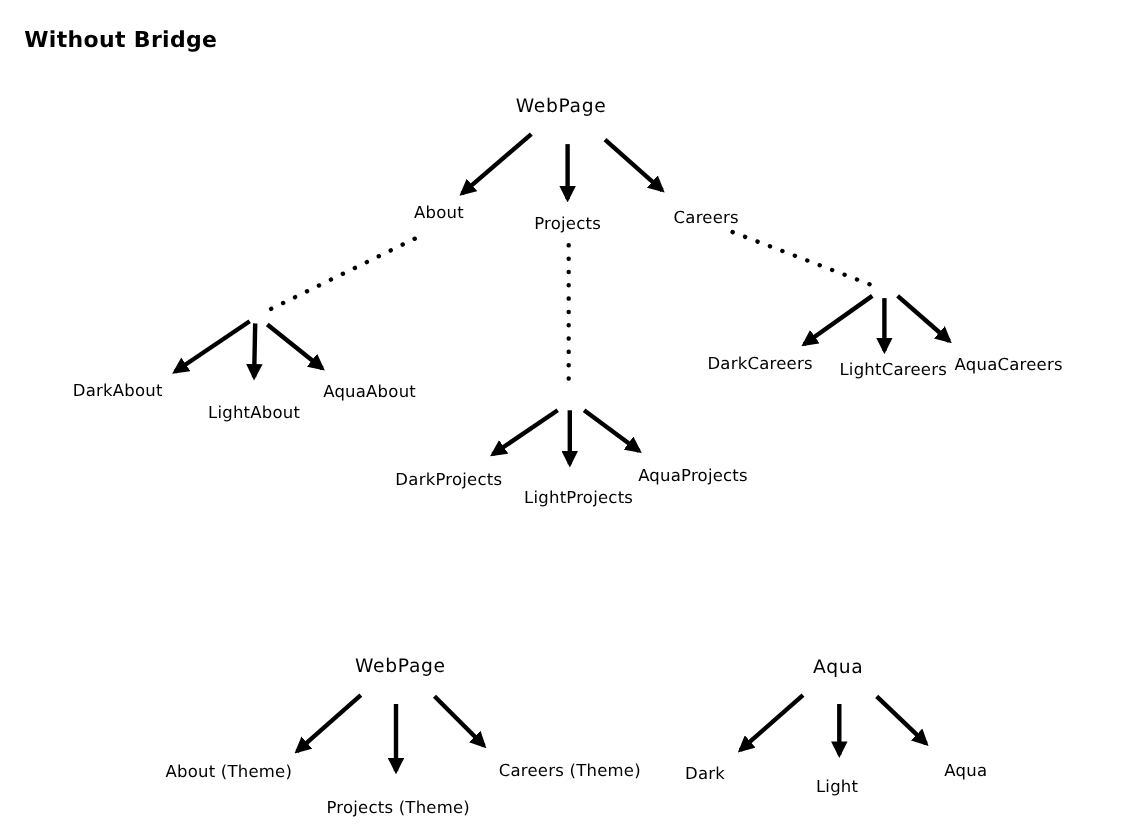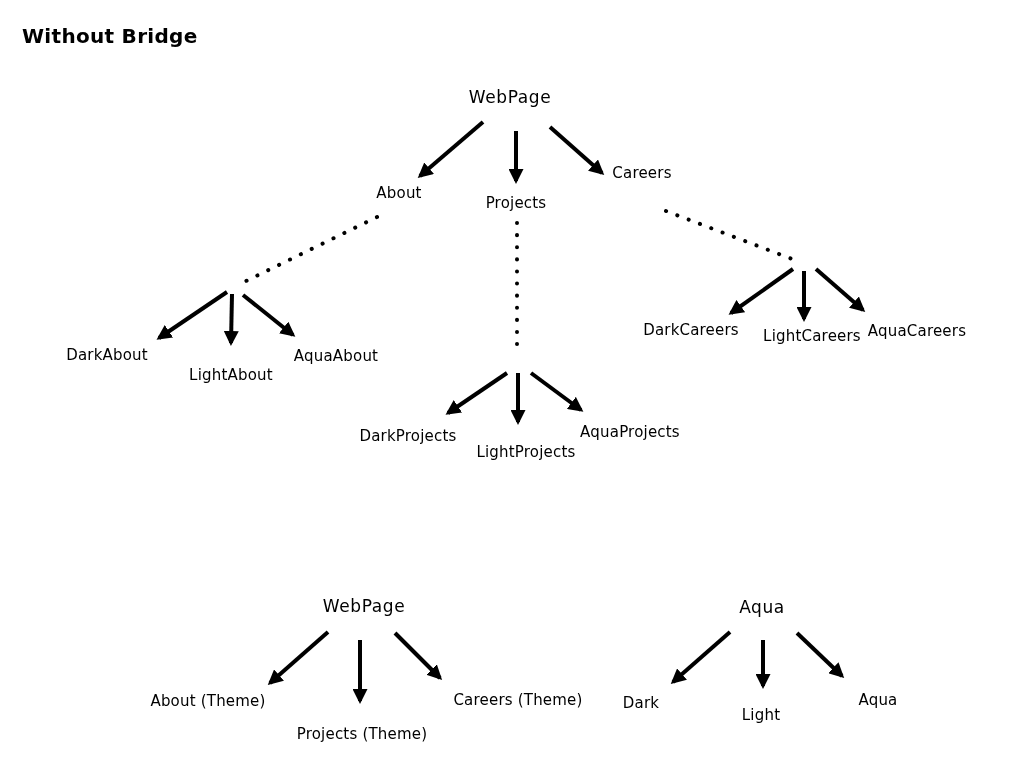--- a/index.html
+++ b/index.html
@@ -70,21 +70,21 @@
     <line class="solid" x1="730" y1="632" x2="673" y2="682"></line>
     <line class="solid" x1="763" y1="640" x2="763" y2="686"></line>
     <line class="solid" x1="797" y1="633" x2="842" y2="676"></line>
   </svg>
 
   <div class="section-title" style="left:22px; top:24px;">Without Bridge</div>
 
   <div class="node root" style="left:510px; top:97px;">WebPage</div>
   <div class="node" style="left:399px; top:193px;">About</div>
   <div class="node" style="left:516px; top:203px;">Projects</div>
-  <div class="node" style="left:642px; top:173px;">Careers</div>
+  <div class="node" style="left:642px; top:198px;">Careers</div>
 
   <div class="node" style="left:107px; top:355px;">DarkAbout</div>
   <div class="node" style="left:231px; top:375px;">LightAbout</div>
   <div class="node" style="left:336px; top:356px;">AquaAbout</div>
 
   <div class="node" style="left:408px; top:436px;">DarkProjects</div>
   <div class="node" style="left:526px; top:452px;">LightProjects</div>
   <div class="node" style="left:630px; top:432px;">AquaProjects</div>
 
   <div class="node" style="left:691px; top:330px;">DarkCareers</div>

